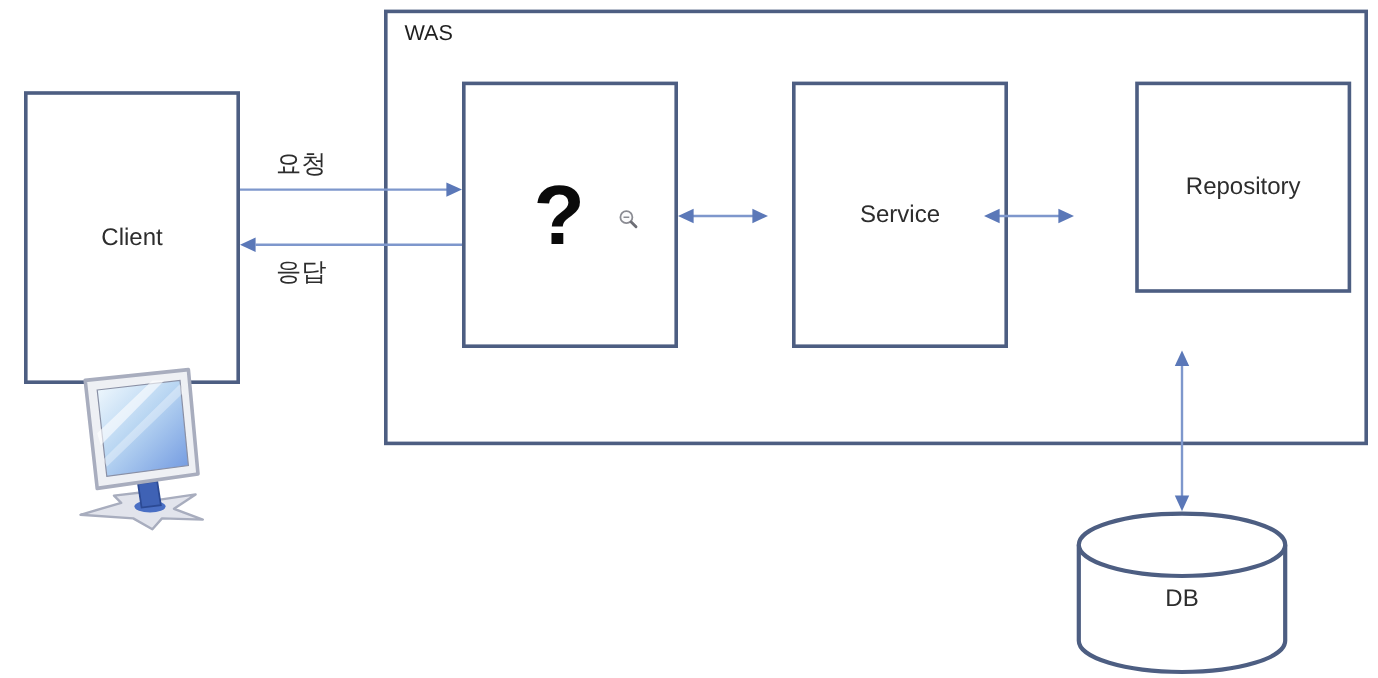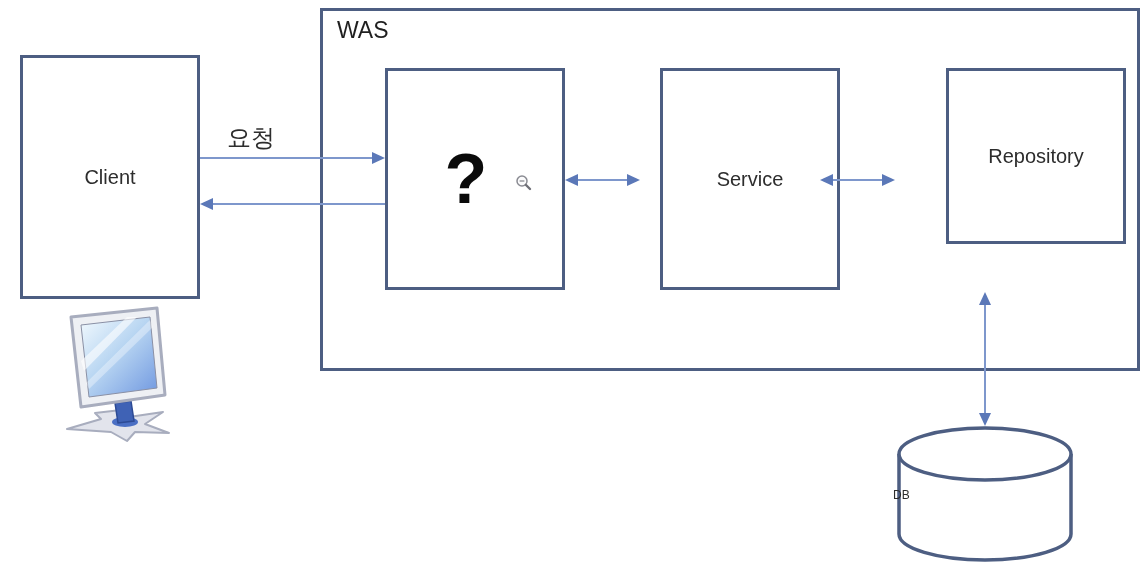--- a/index.html
+++ b/index.html
@@ -36,24 +36,24 @@
     width: 820px;
     height: 363px;
     box-sizing: border-box;
     border: 3px solid #4d5e82;
     background: #ffffff;
   }
   .was-label {
     position: absolute;
     left: 14px;
     top: 6px;
-    font-size: 23px;
+    font-size: 18px;
     color: #1f1f1f;
   }
-  .client-box    { left: 20px;  top: 55px; width: 180px; height: 244px; }
+  .client-box    { left: 20px;  top: 76px; width: 180px; height: 244px; }
   .question-box  { left: 385px; top: 68px; width: 180px; height: 222px; }
   .service-box   { left: 640px; top: 68px; width: 180px; height: 222px; margin-left: 20px; }
   .repository-box{ left: 946px; top: 68px; width: 180px; height: 176px; }
   .question-mark {
     font-size: 70px;
     font-weight: 800;
     color: #0a0a0a;
     line-height: 1;
     margin-left: -18px;
   }
@@ -61,21 +61,21 @@
     position: absolute;
     left: 126px;
     top: 102px;
     width: 20px;
     height: 20px;
   }
   .arrow-label {
     position: absolute;
     width: 110px;
     text-align: center;
-    font-size: 24px;
+    font-size: 21px;
     color: #2d2d2d;
   }
   .label-request  { left: 196px; top: 122px; }
   .label-response { left: 196px; top: 212px; }
   .arrow-layer {
     position: absolute;
     left: 0; top: 0;
     width: 1148px;
     height: 565px;
     pointer-events: none;
@@ -85,22 +85,22 @@
     left: 893px;
     top: 424px;
     width: 184px;
     height: 140px;
   }
   .db-label {
     position: absolute;
     left: 0;
     top: 64px;
     width: 184px;
-    text-align: left;
-    font-size: 12px;
+    text-align: center;
+    font-size: 20px;
     color: #2d2d2d;
   }
   .monitor-wrap {
     position: absolute;
     left: 55px;
     top: 303px;
     width: 140px;
     height: 140px;
   }
 </style>
@@ -128,20 +128,21 @@
 
   <div class="box service-box">
     <div>Service</div>
   </div>
 
   <div class="box repository-box">
     <div>Repository</div>
   </div>
 
   <div class="arrow-label label-request">요청</div>
+  <div class="arrow-label label-response">응답</div>
 
   <svg class="arrow-layer" viewBox="0 0 1148 565">
 
     <g>
       <line x1="200" y1="158" x2="373" y2="158" stroke="#7e97cc" stroke-width="2"></line>
       <polygon points="385,158 372,152 372,164" fill="#5b78b8"></polygon>
     </g>
 
     <g>
       <line x1="213" y1="204" x2="385" y2="204" stroke="#7e97cc" stroke-width="2"></line>

